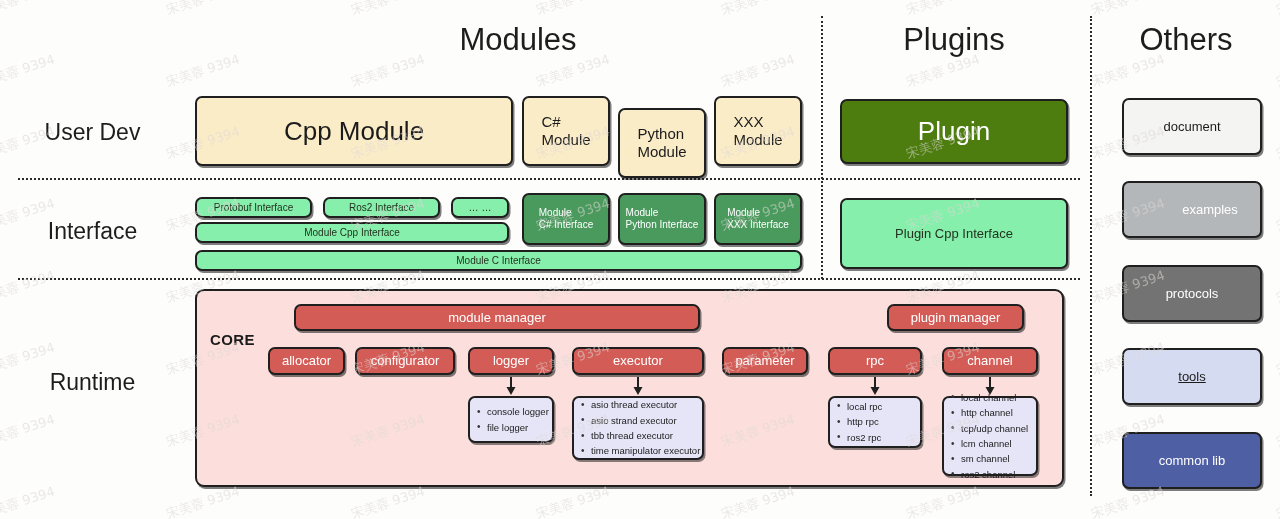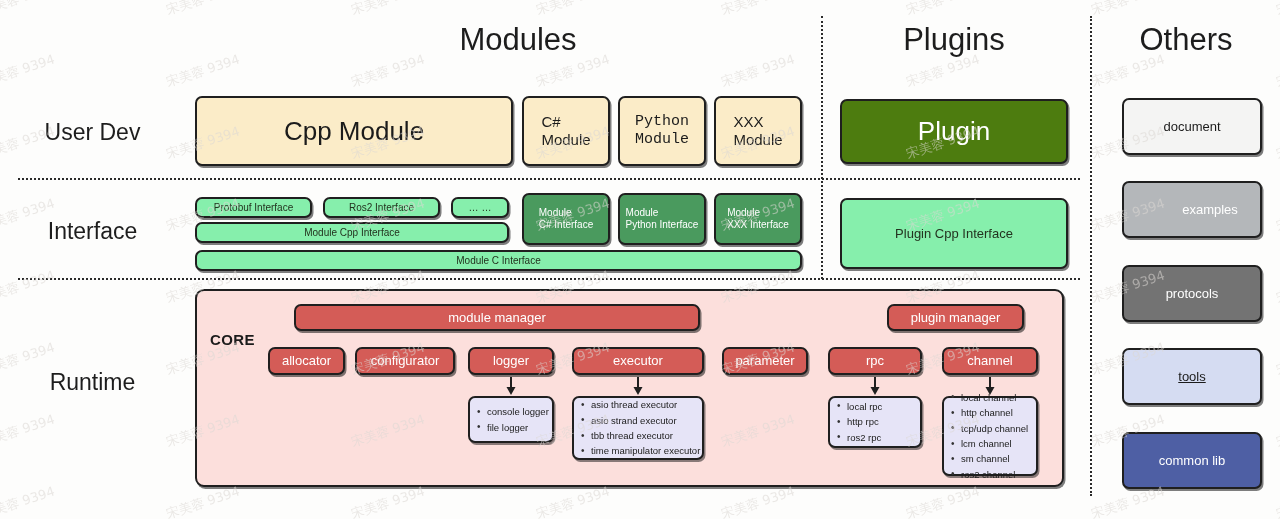--- a/index.html
+++ b/index.html
@@ -173,21 +173,21 @@
   <div class="row-label" style="left:10px; top:369px; width:165px;">Runtime</div>
 
   <div class="hdiv" style="left:18px; top:178px; width:1062px;"></div>
   <div class="hdiv" style="left:18px; top:278px; width:1062px;"></div>
   <div class="vdiv" style="left:821px; top:16px; height:263px;"></div>
   <div class="vdiv" style="left:1090px; top:16px; height:480px;"></div>
 
   <div class="box c-cream t-xxl" style="left:195px; top:96px; width:318px; height:70px;">Cpp Module</div>
   <div class="box c-cream t-lg" style="left:522px; top:96px; width:88px; height:70px; white-space:pre-line;">C#
 Module</div>
-  <div class="box c-cream t-lg" style="left:618px; top:96px; width:88px; height:70px; white-space:pre-line;font-family:Liberation Mono, monospace;">Python
+  <div class="box c-cream t-lg" style="left:618px; top:108px; width:88px; height:70px; white-space:pre-line;">Python
 Module</div>
   <div class="box c-cream t-lg" style="left:714px; top:96px; width:88px; height:70px; white-space:pre-line;">XXX
 Module</div>
   <div class="box c-gold t-xxl" style="left:840px; top:99px; width:228px; height:65px;">Plugin</div>
 
   <div class="box c-mint t-xs" style="left:195px; top:197px; width:117px; height:21px;">Protobuf Interface</div>
   <div class="box c-mint t-xs" style="left:323px; top:197px; width:117px; height:21px;">Ros2 Interface</div>
   <div class="box c-mint t-xs" style="left:451px; top:197px; width:58px; height:21px;">… …</div>
 
   <div class="box c-mint t-xs" style="left:195px; top:222px; width:314px; height:21px;">Module Cpp Interface</div>

